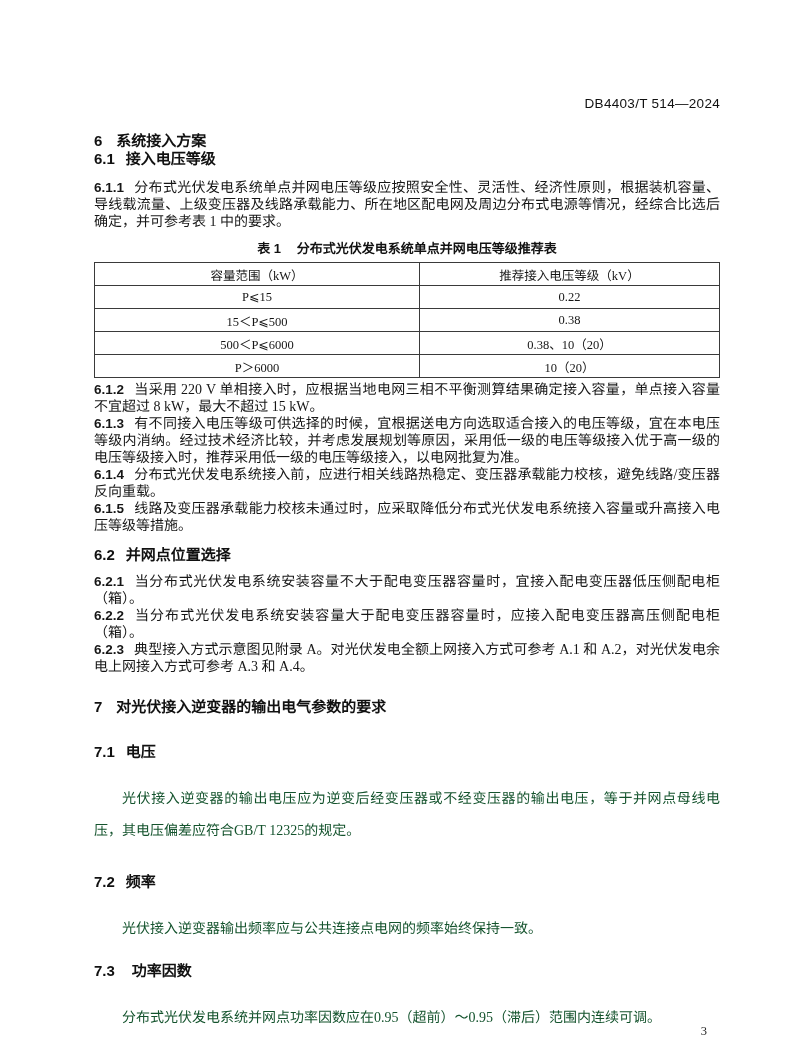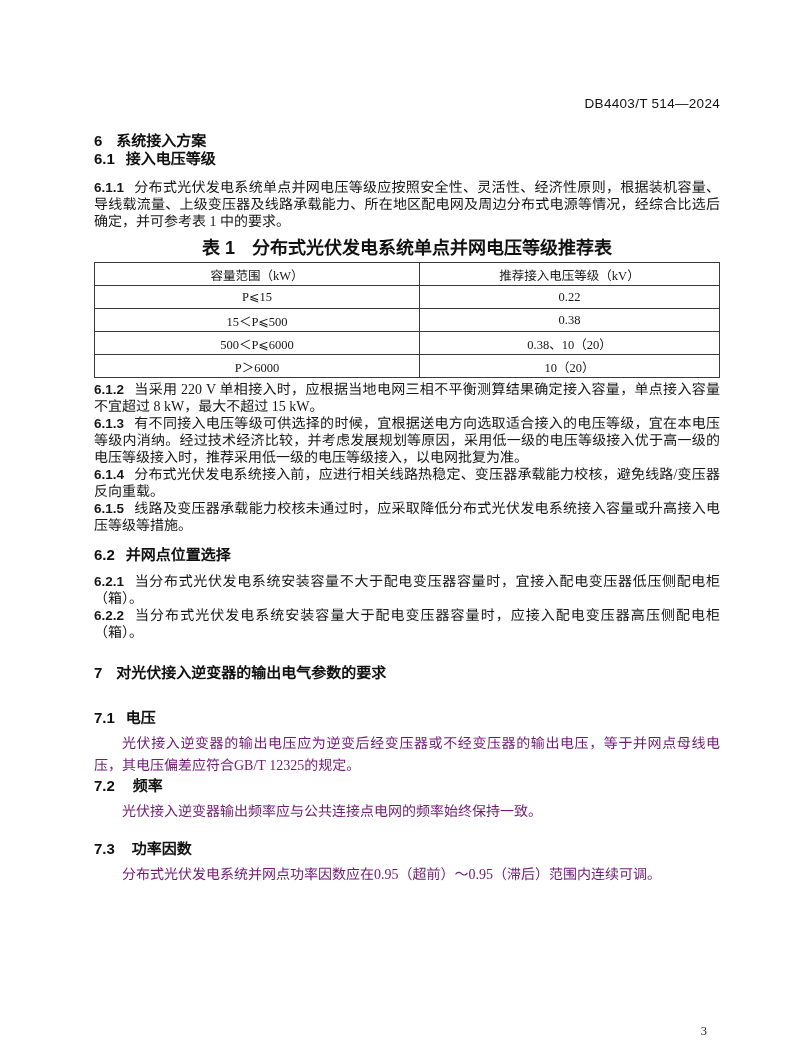--- a/index.html
+++ b/index.html
@@ -42,53 +42,53 @@
     line-height: 18px;
     display: flex;
   }
   .h-main .hnum { margin-right: 14px; }
   .h-sub .hnum { margin-right: 11px; }
   .h-s6  { margin-top: 20px; }
   .h-s61 { }
   .h-s62 { margin-top: 12px; }
   .h-s7  { margin-top: 23px; }
   .h-s71 { margin-top: 27px; }
-  .h-s72 { margin-top: 0; gap: 7px; }
+  .h-s72 { margin-top: 26px; }
   .h-s73 { margin-top: 17px; gap: 6px; }
   
   p.clause {
     margin: 0;
     line-height: 17px;
     text-align: justify;
     color: #161616;
   }
   p.clause .cnum {
     font-family: "Liberation Sans", "DejaVu Sans", sans-serif;
     font-weight: bold;
     font-size: 13.5px;
     margin-right: 10px;
   }
   .mt3  { margin-top: 3px !important; }
   .mt9  { margin-top: 9px !important; }
   .mt11 { margin-top: 11px !important; }
   
   p.body-para {
-    margin: 6px 0 0 0;
-    line-height: 22px;
+    margin: 22px 0 0 0;
+    line-height: 32px;
     text-indent: 2em;
     text-align: justify;
-    color: #701a75;
+    color: #14532d;
   }
   
   .tbl-caption {
     margin-top: 10px;
     text-align: center;
     font-family: "Liberation Sans", "DejaVu Sans", sans-serif;
     font-weight: bold;
-    font-size: 18px;
+    font-size: 13px;
     color: #111;
     line-height: 17px;
   }
   .tbl-caption .cap-label { margin-right: 12px; }
   
   table.rec-table {
     margin-top: 5px;
     width: 100%;
     border-collapse: collapse;
     border: 1.6px solid #1a1a1a;
@@ -177,20 +177,21 @@
   <p class="clause"><span class="cnum">6.1.4</span><span class="ctext">分布式光伏发电系统接入前，应进行相关线路热稳定、变压器承载能力校核，避免线路/变压器反向重载。</span></p>
   <p class="clause"><span class="cnum">6.1.5</span><span class="ctext">线路及变压器承载能力校核未通过时，应采取降低分布式光伏发电系统接入容量或升高接入电压等级等措施。</span></p>
 
   <div class="h-sub h-s62">
     <span class="hnum">6.2</span>
     <span class="htitle">并网点位置选择</span>
   </div>
 
   <p class="clause mt9"><span class="cnum">6.2.1</span><span class="ctext">当分布式光伏发电系统安装容量不大于配电变压器容量时，宜接入配电变压器低压侧配电柜（箱）。</span></p>
   <p class="clause"><span class="cnum">6.2.2</span><span class="ctext">当分布式光伏发电系统安装容量大于配电变压器容量时，应接入配电变压器高压侧配电柜（箱）。</span></p>
+  <p class="clause"><span class="cnum">6.2.3</span><span class="ctext">典型接入方式示意图见附录 A。对光伏发电全额上网接入方式可参考 A.1 和 A.2，对光伏发电余电上网接入方式可参考 A.3 和 A.4。</span></p>
 
   <div class="h-main h-s7">
     <span class="hnum">7</span>
     <span class="htitle">对光伏接入逆变器的输出电气参数的要求</span>
   </div>
 
   <div class="h-sub h-s71">
     <span class="hnum">7.1</span>
     <span class="htitle">电压</span>
   </div>

